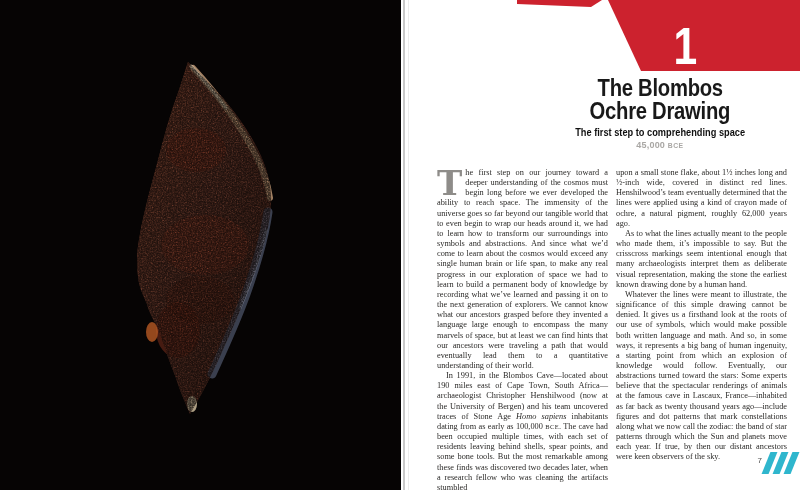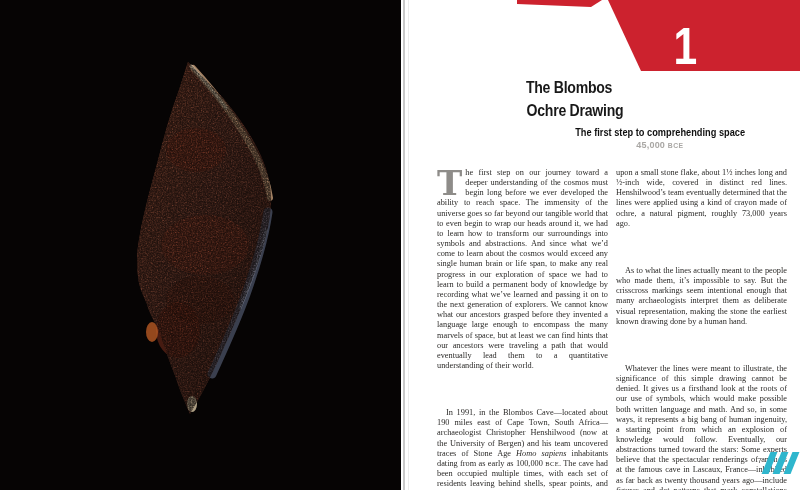--- a/index.html
+++ b/index.html
@@ -14,22 +14,22 @@
   .gutter .line2{position:absolute;left:7px;top:0;width:1px;height:490px;background:#ececec;}
   
   .right-page{position:absolute;left:413px;top:0;width:387px;height:490px;background:#ffffff;}
   .banner-svg{position:absolute;left:405px;top:0;width:395px;height:80px;}
   .chapter-number{
     position:absolute;left:655px;top:19px;width:60px;text-align:center;
     font-size:52px;font-weight:800;color:#ffffff;line-height:54px;
     transform:scaleX(.82);letter-spacing:-1px;
   }
   .chapter-title{
-    position:absolute;left:520px;top:77px;width:280px;text-align:left;
-    font-weight:700;color:#191919;font-size:16px;line-height:22.5px;letter-spacing:-.3px;
+    position:absolute;left:520px;top:77px;width:280px;text-align:center;
+    font-weight:700;color:#191919;font-size:23px;line-height:22.5px;letter-spacing:-.3px;
   }
   .chapter-title .tline{display:inline-block;transform:scaleX(.88);white-space:nowrap;}
   .chapter-subtitle{
     position:absolute;left:520px;top:126px;width:280px;text-align:center;
     font-weight:700;color:#111111;font-size:11px;
   }
   .chapter-subtitle .tline{display:inline-block;transform:scaleX(.84);white-space:nowrap;}
   .chapter-date{
     position:absolute;left:520px;top:140px;width:280px;text-align:center;
     font-weight:700;color:#a9a7a4;font-size:9px;letter-spacing:.2px;
@@ -37,21 +37,21 @@
   .chapter-date .era{font-size:6.8px;letter-spacing:.5px;}
   
   .bodycol{
     position:absolute;top:168px;
     font-family:"Liberation Serif", serif;font-size:8.3px;line-height:10.15px;
     color:#2b2a28;text-align:justify;
   }
   .col1{left:437px;width:171px;}
   .col2{left:616px;width:171px;}
   .bodycol p{margin:0;}
-  .bodycol p.ind{text-indent:9px;margin-top:37px;}
+  .bodycol p.ind{text-indent:9px;}
   .dropcap{
     float:left;font-family:"DejaVu Serif", serif;font-weight:700;
     font-size:34px;line-height:29px;color:#8e8c89;padding:1px 3px 0 0;
   }
   .it{font-style:italic;font-family:Liberation Serif, serif;}
   .sc{font-size:.78em;letter-spacing:.4px;}
   
   .page-number{position:absolute;left:748px;top:456px;width:14px;text-align:right;
     font-size:8px;color:#4c4c4c;font-family:"Liberation Sans", sans-serif;}
   .slashes{position:absolute;left:766px;top:452px;display:flex;gap:4px;}
@@ -145,21 +145,21 @@
     <span>45,000</span>
     <span class="era">BCE</span>
   </div>
 
   <div class="bodycol col1">
     <p><span class="dropcap">T</span><span>he first step on our journey toward a deeper understanding of the cosmos must begin long before we ever developed the ability to reach space. The immensity of the universe goes so far beyond our tangible world that to even begin to wrap our heads around it, we had to learn how to transform our surroundings into symbols and abstractions. And since what we’d come to learn about the cosmos would exceed any single human brain or life span, to make any real progress in our exploration of space we had to learn to build a permanent body of knowledge by recording what we’ve learned and passing it on to the next generation of explorers. We cannot know what our ancestors grasped before they invented a language large enough to encompass the many marvels of space, but at least we can find hints that our ancestors were traveling a path that would eventually lead them to a quantitative understanding of their world.</span></p>
     <p class="ind"><span>In 1991, in the Blombos Cave—located about 190 miles east of Cape Town, South Africa—archaeologist Christopher Henshilwood (now at the University of Bergen) and his team uncovered traces of Stone Age </span><span class="it">Homo sapiens</span><span> inhabitants dating from as early as 100,000 </span><span class="sc">BCE</span><span>. The cave had been occupied multiple times, with each set of residents leaving behind shells, spear points, and some bone tools. But the most remarkable among these finds was discovered two decades later, when a research fellow who was cleaning the artifacts stumbled</span></p>
   </div>
 
   <div class="bodycol col2">
-    <p><span>upon a small stone flake, about 1½ inches long and ½-inch wide, covered in distinct red lines. Henshilwood’s team eventually determined that the lines were applied using a kind of crayon made of ochre, a natural pigment, roughly 73,000 years ago.</span></p>
+    <p><span>upon a small stone flake, about 1½ inches long and ½-inch wide, covered in distinct red lines. Henshilwood’s team eventually determined that the lines were applied using a kind of crayon made of ochre, a natural pigment, roughly 62,000 years ago.</span></p>
     <p class="ind"><span>As to what the lines actually meant to the people who made them, it’s impossible to say. But the crisscross markings seem intentional enough that many archaeologists interpret them as deliberate visual representation, making the stone the earliest known drawing done by a human hand.</span></p>
     <p class="ind"><span>Whatever the lines were meant to illustrate, the significance of this simple drawing cannot be denied. It gives us a firsthand look at the roots of our use of symbols, which would make possible both written language and math. And so, in some ways, it represents a big bang of human ingenuity, a starting point from which an explosion of knowledge would follow. Eventually, our abstractions turned toward the stars: Some experts believe that the spectacular renderings of animals at the famous cave in Lascaux, France—inhabited as far back as twenty thousand years ago—include figures and dot patterns that mark constellations along what we now call the zodiac: the band of star patterns through which the Sun and planets move each year. If true, by then our distant ancestors were keen observers of the sky.</span></p>
   </div>
 
   <div class="page-number">7</div>
   <div class="slashes">
     <div class="slash"></div>
     <div class="slash"></div>
     <div class="slash"></div>
   </div>

